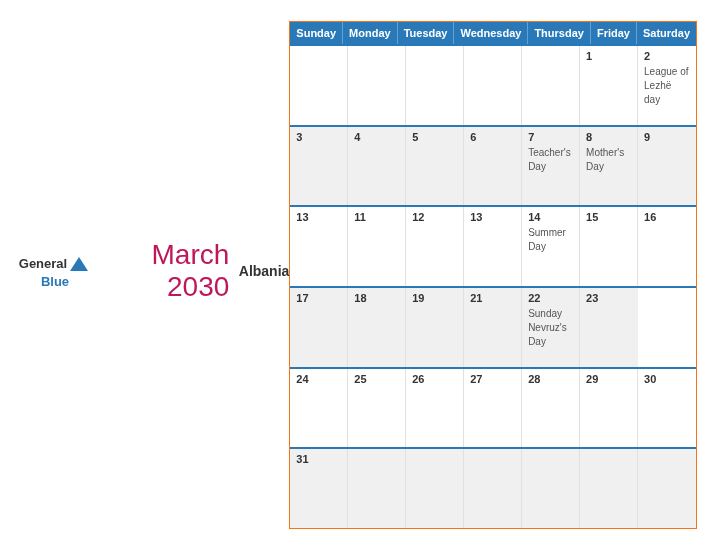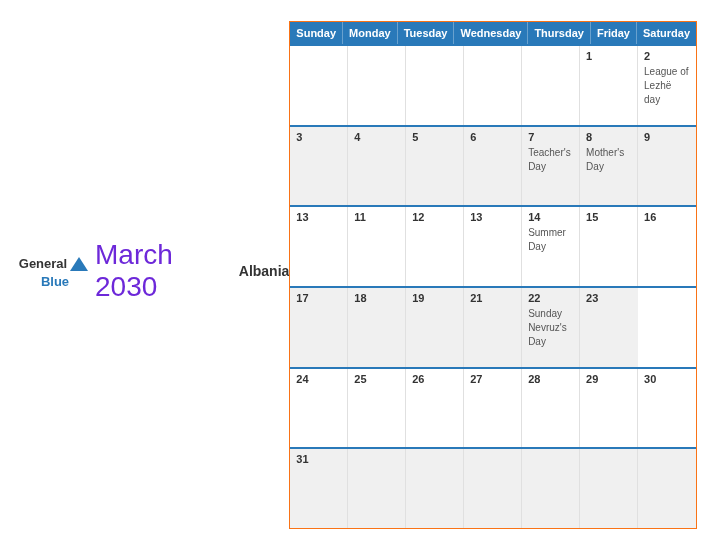--- a/index.html
+++ b/index.html
@@ -28,22 +28,22 @@
     .logo {
       display: flex;
       align-items: center;
       font-size: 13px;
       font-weight: bold;
       color: #333;
     }
     .title {
       font-size: 28px;
       font-weight: normal;
-      color: #6d28d9;
-      text-align: left;
+      color: #be185d;
+      text-align: right;
       flex: 1;
     }
     .country {
       font-size: 14px;
       color: #333;
       font-weight: bold;
       min-width: 60px;
       text-align: right;
     }
     .calendar {

